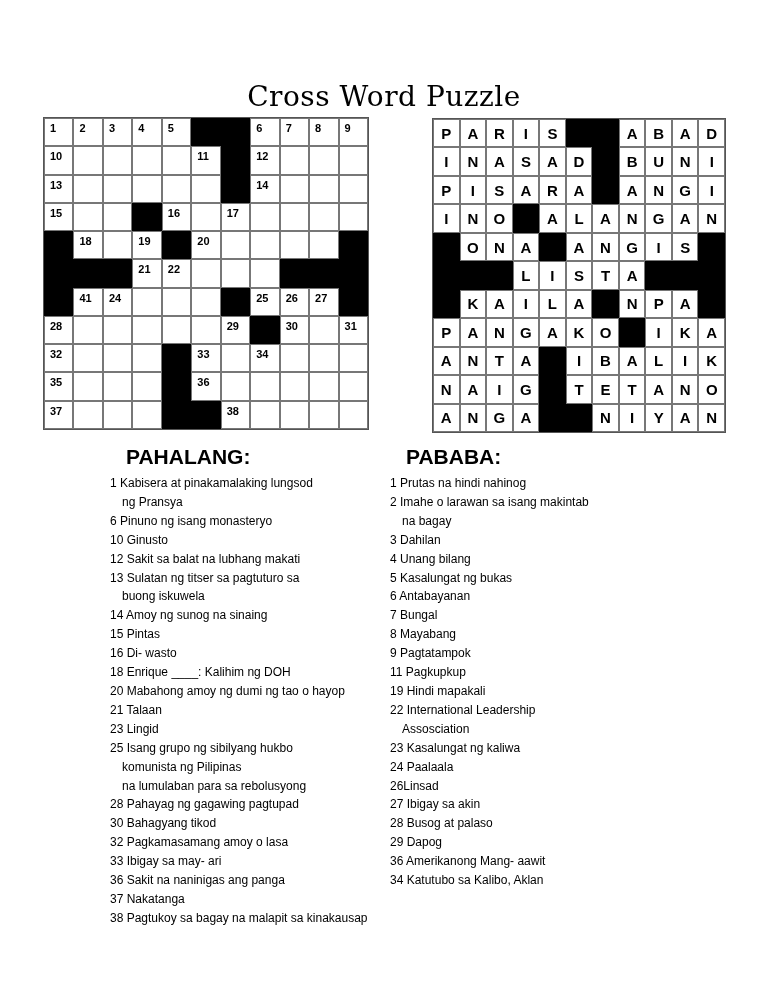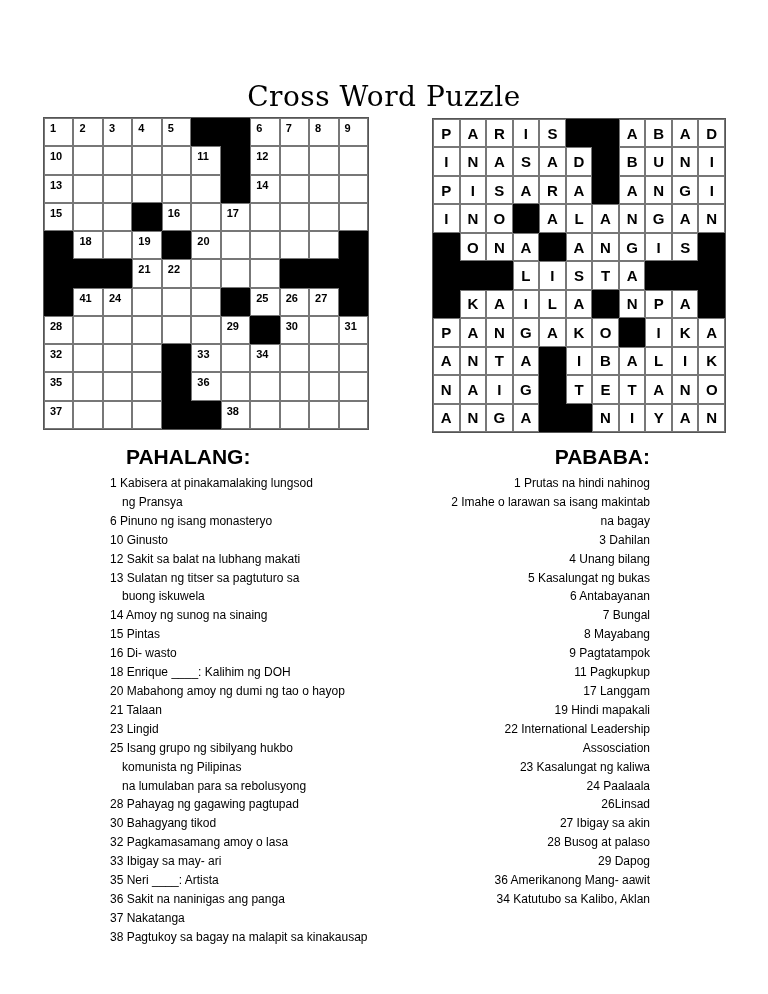--- a/index.html
+++ b/index.html
@@ -20,21 +20,21 @@
     grid-template-columns: repeat(11, 1fr); grid-template-rows: repeat(11, 1fr); }
   .grid-right { left: 432px; top: 118px; width: 294px; height: 315px;
     grid-template-columns: repeat(11, 1fr); grid-template-rows: repeat(11, 1fr); }
   .cell { border: 0.75px solid #777; box-sizing: border-box; position: relative; }
   .cell.black { background: #000; border-color: #000; }
   .num { position: absolute; left: 5px; top: 3px; font-size: 11px; font-weight: bold; }
   .letter { display: flex; align-items: center; justify-content: center;
     width: 100%; height: 100%; font-size: 15px; font-weight: bold; }
   .clues { position: absolute; top: 444px; }
   .clues-left { left: 110px; width: 280px; }
-  .clues-right { left: 390px; width: 260px; text-align: right; }
+  .clues-right { left: 390px; width: 260px; }
   .clues h2 { margin: 0 0 4px 16px; font-size: 21px; font-weight: bold; line-height: 26px; }
   .clue { font-size: 12px; line-height: 18.9px; white-space: nowrap; }
   .clue .cont { display: block; padding-left: 12px; }
 </style>
 </head>
 <body>
 
 <div class="title">Cross Word Puzzle</div>
 
 <div class="grid grid-left" id="puzzle-grid">
@@ -571,41 +571,39 @@
       <div class="clue"><span>16  Di- wasto</span></div>
       <div class="clue"><span>18 Enrique ____: Kalihim ng DOH</span></div>
       <div class="clue"><span>20 Mabahong amoy ng dumi ng tao o hayop</span></div>
       <div class="clue"><span>21 Talaan</span></div>
       <div class="clue"><span>23 Lingid</span></div>
       <div class="clue"><span>25 Isang grupo ng sibilyang hukbo</span><span class="cont">komunista  ng Pilipinas</span><span class="cont">na lumulaban para sa rebolusyong</span></div>
       <div class="clue"><span>28 Pahayag ng gagawing pagtupad</span></div>
       <div class="clue"><span>30 Bahagyang tikod</span></div>
       <div class="clue"><span>32 Pagkamasamang amoy o lasa</span></div>
       <div class="clue"><span>33 Ibigay sa may- ari</span></div>
-      <div class="clue"><span>35 Neri ____: Artista</span></div>
       <div class="clue"><span>36 Sakit na naninigas ang panga</span></div>
       <div class="clue"><span>37 Nakatanga</span></div>
       <div class="clue"><span>38 Pagtukoy sa bagay na malapit  sa kinakausap</span></div>
     </div>
 </div>
 
 <div class="clues clues-right">
   <h2>PABABA:</h2>
   <div id="down-list">
       <div class="clue"><span>1 Prutas na hindi nahinog</span></div>
       <div class="clue"><span>2 Imahe o larawan sa isang makintab</span><span class="cont">na bagay</span></div>
       <div class="clue"><span>3 Dahilan</span></div>
       <div class="clue"><span>4 Unang bilang</span></div>
       <div class="clue"><span>5 Kasalungat ng bukas</span></div>
       <div class="clue"><span>6 Antabayanan</span></div>
       <div class="clue"><span>7 Bungal</span></div>
       <div class="clue"><span>8 Mayabang</span></div>
       <div class="clue"><span>9 Pagtatampok</span></div>
       <div class="clue"><span>11 Pagkupkup</span></div>
-      <div class="clue"><span>17 Langgam</span></div>
       <div class="clue"><span>19 Hindi mapakali</span></div>
       <div class="clue"><span>22 International Leadership</span><span class="cont">Assosciation</span></div>
       <div class="clue"><span>23 Kasalungat ng kaliwa</span></div>
       <div class="clue"><span>24 Paalaala</span></div>
       <div class="clue"><span>26Linsad</span></div>
       <div class="clue"><span>27 Ibigay sa akin</span></div>
       <div class="clue"><span>28 Busog at palaso</span></div>
       <div class="clue"><span>29 Dapog</span></div>
       <div class="clue"><span>36 Amerikanong Mang- aawit</span></div>
       <div class="clue"><span>34 Katutubo sa Kalibo, Aklan</span></div>

